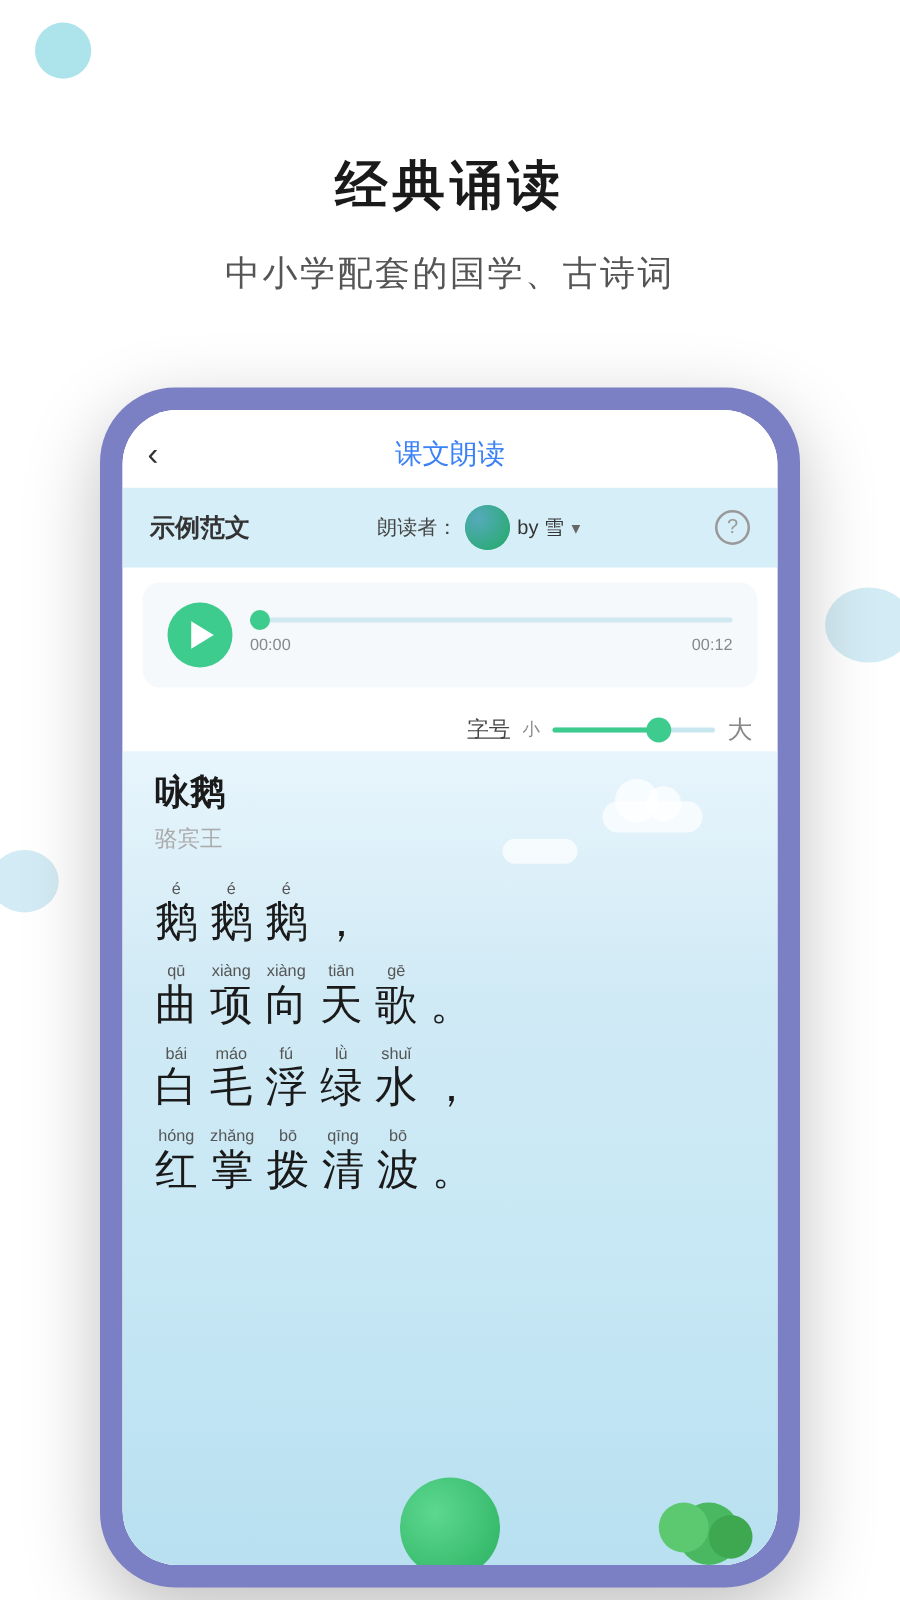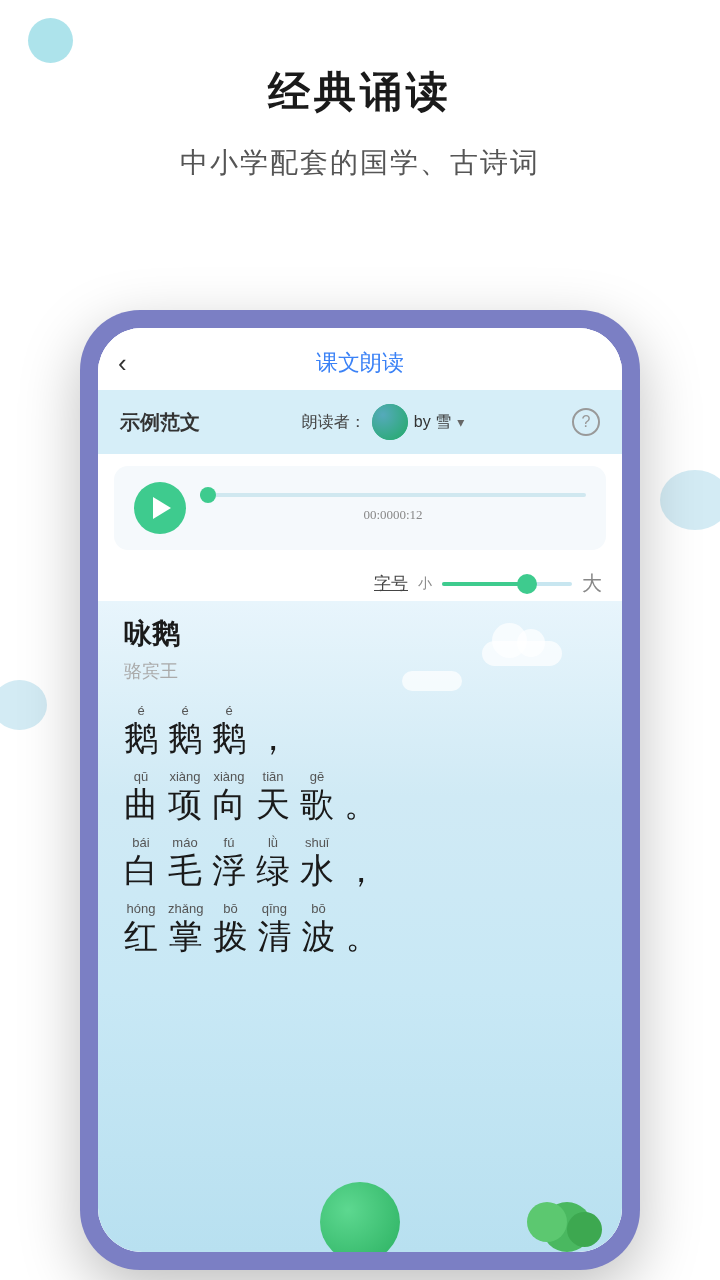--- a/index.html
+++ b/index.html
@@ -40,21 +40,21 @@
       width: 55px; height: 50px;
       top: 680px; left: -8px;
       background: #a8d8ea;
       border-radius: 50%;
       opacity: 0.5;
     }
 
     
     .page-header {
       text-align: center;
-      padding-top: 64px;
+      padding-top: 120px;
     }
 
     .page-title {
       font-size: 42px;
       font-weight: 800;
       color: #1a1a1a;
       letter-spacing: 4px;
     }
 
     .page-subtitle {
@@ -283,24 +283,23 @@
       left: 2%;
       top: 50%;
       transform: translate(-50%, -50%);
       width: 16px; height: 16px;
       background: #3ecb8e;
       border-radius: 50%;
     }
 
     .time-row {
       display: flex;
-      justify-content: center;
+      justify-content: space-between;
       font-size: 13px;
       color: #888;
-      font-family: Liberation Serif, serif;
     }
 
     
     .font-size-control {
       display: flex;
       align-items: center;
       padding: 8px 20px 4px;
       flex-shrink: 0;
       justify-content: flex-end;
       gap: 10px;

